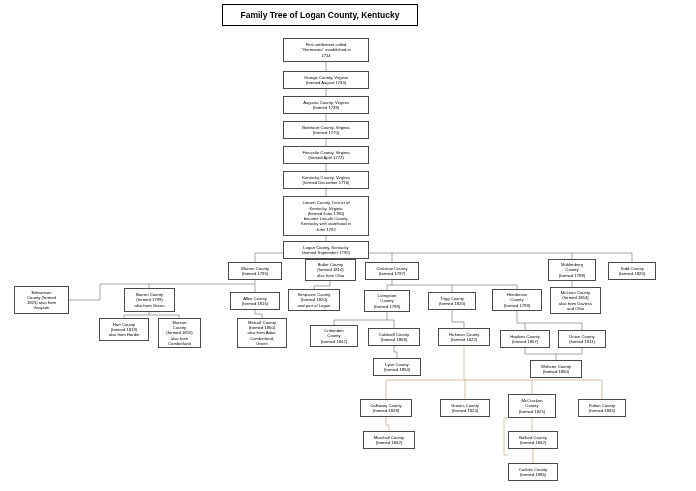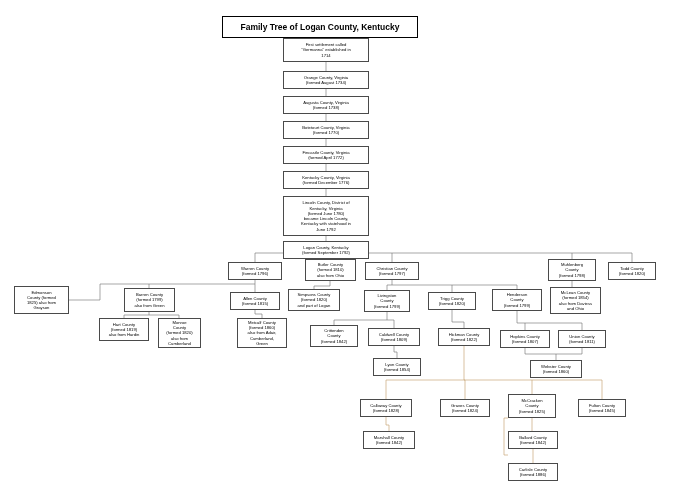--- a/index.html
+++ b/index.html
@@ -11,21 +11,21 @@
     position: relative;
     width: 696px;
     height: 491px;
     background: #ffffff;
     font-family: "Liberation Sans", sans-serif;
     overflow: hidden;
   }
   #title-box {
     position: absolute;
     left: 222px;
-    top: 16px;
+    top: 4px;
     width: 196px;
     height: 22px;
     border: 1px solid #000000;
     background: #ffffff;
     display: flex;
     align-items: center;
     justify-content: center;
     font-size: 8.5px;
     font-weight: bold;
     color: #000000;

